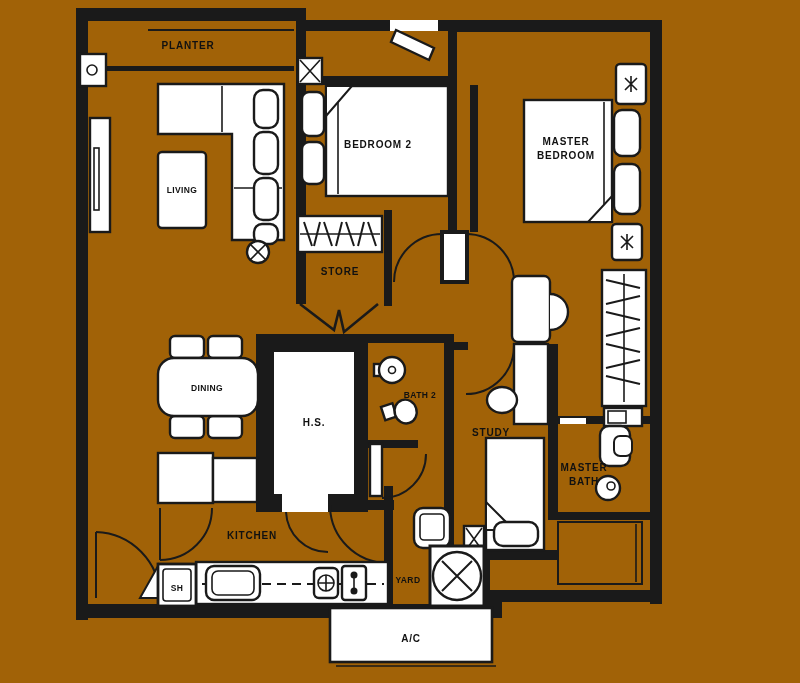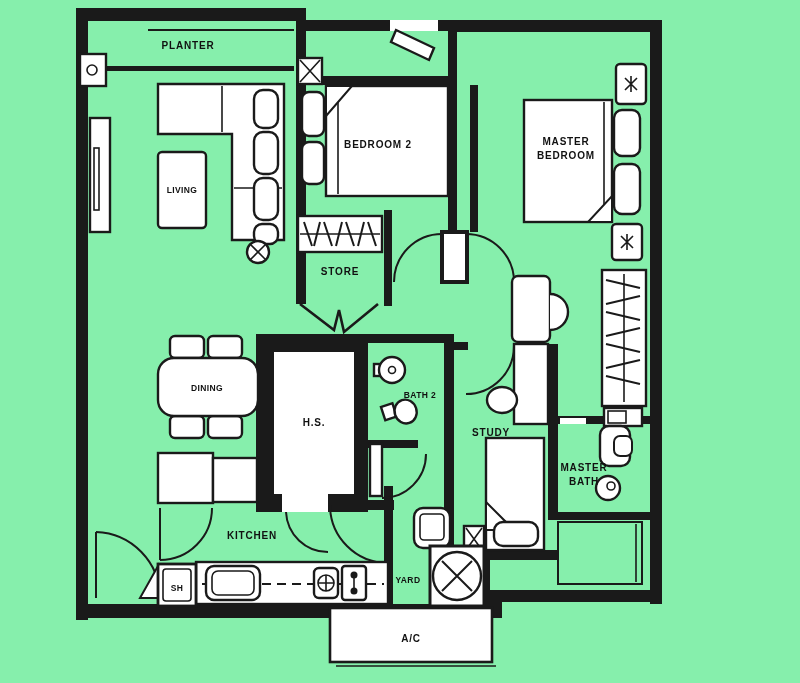--- a/index.html
+++ b/index.html
@@ -1,16 +1,16 @@
 <!DOCTYPE html>
 <html><head>
 <meta charset="utf-8">
 <style>
   html,body{margin:0;padding:0;background:#ffffff;}
-  .canvas{position:relative;width:800px;height:683px;background:#86efac;overflow:hidden;
+  .canvas{position:relative;width:800px;height:683px;background:#a16207;overflow:hidden;
           font-family:"Liberation Sans", sans-serif;}
   svg{position:absolute;left:0;top:0;}
   .wall{fill:#1a1a1a;stroke:none;}
   .white{fill:#ffffff;stroke:none;}
   .thin{fill:none;stroke:#1a1a1a;stroke-width:2;}
   .furn{fill:#ffffff;stroke:#1a1a1a;stroke-width:2.4;}
   .furn-thin{fill:none;stroke:#1a1a1a;stroke-width:1.6;}
   .arc{fill:none;stroke:#1a1a1a;stroke-width:2;}
   .lbl{fill:#111111;font-family:"Liberation Sans", sans-serif;font-size:10px;font-weight:bold;
        letter-spacing:0.8px;text-anchor:middle;}

